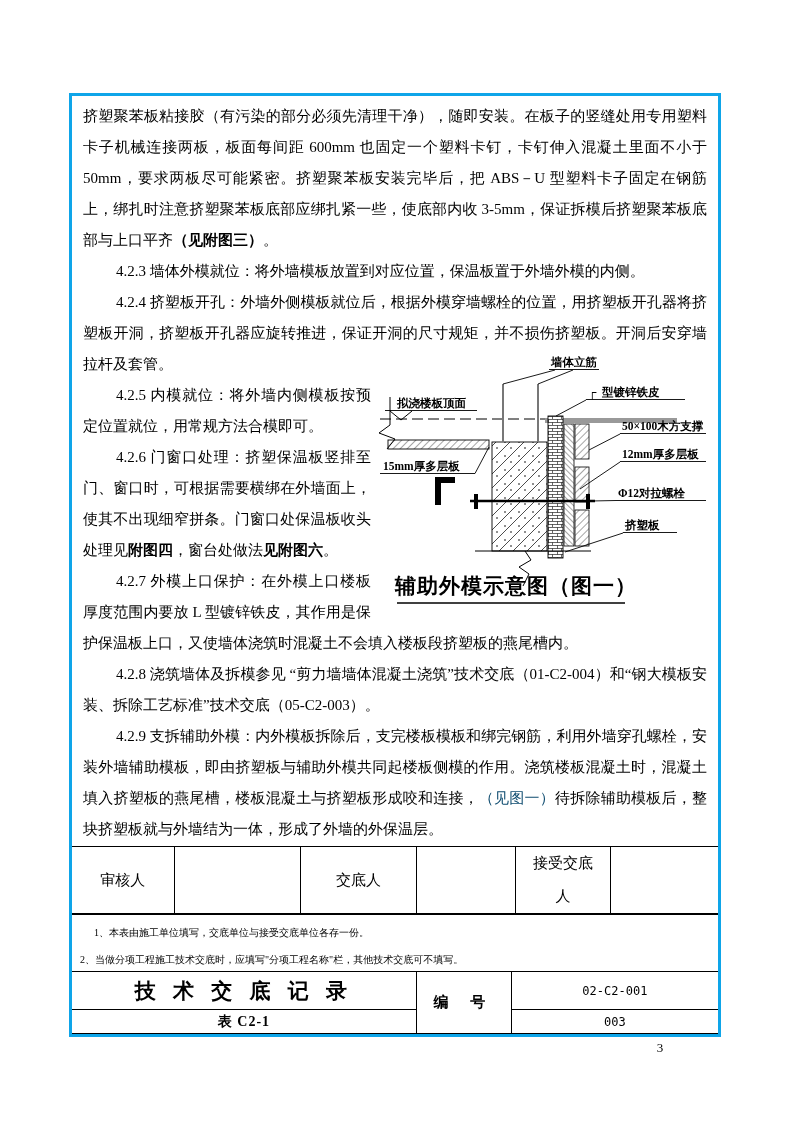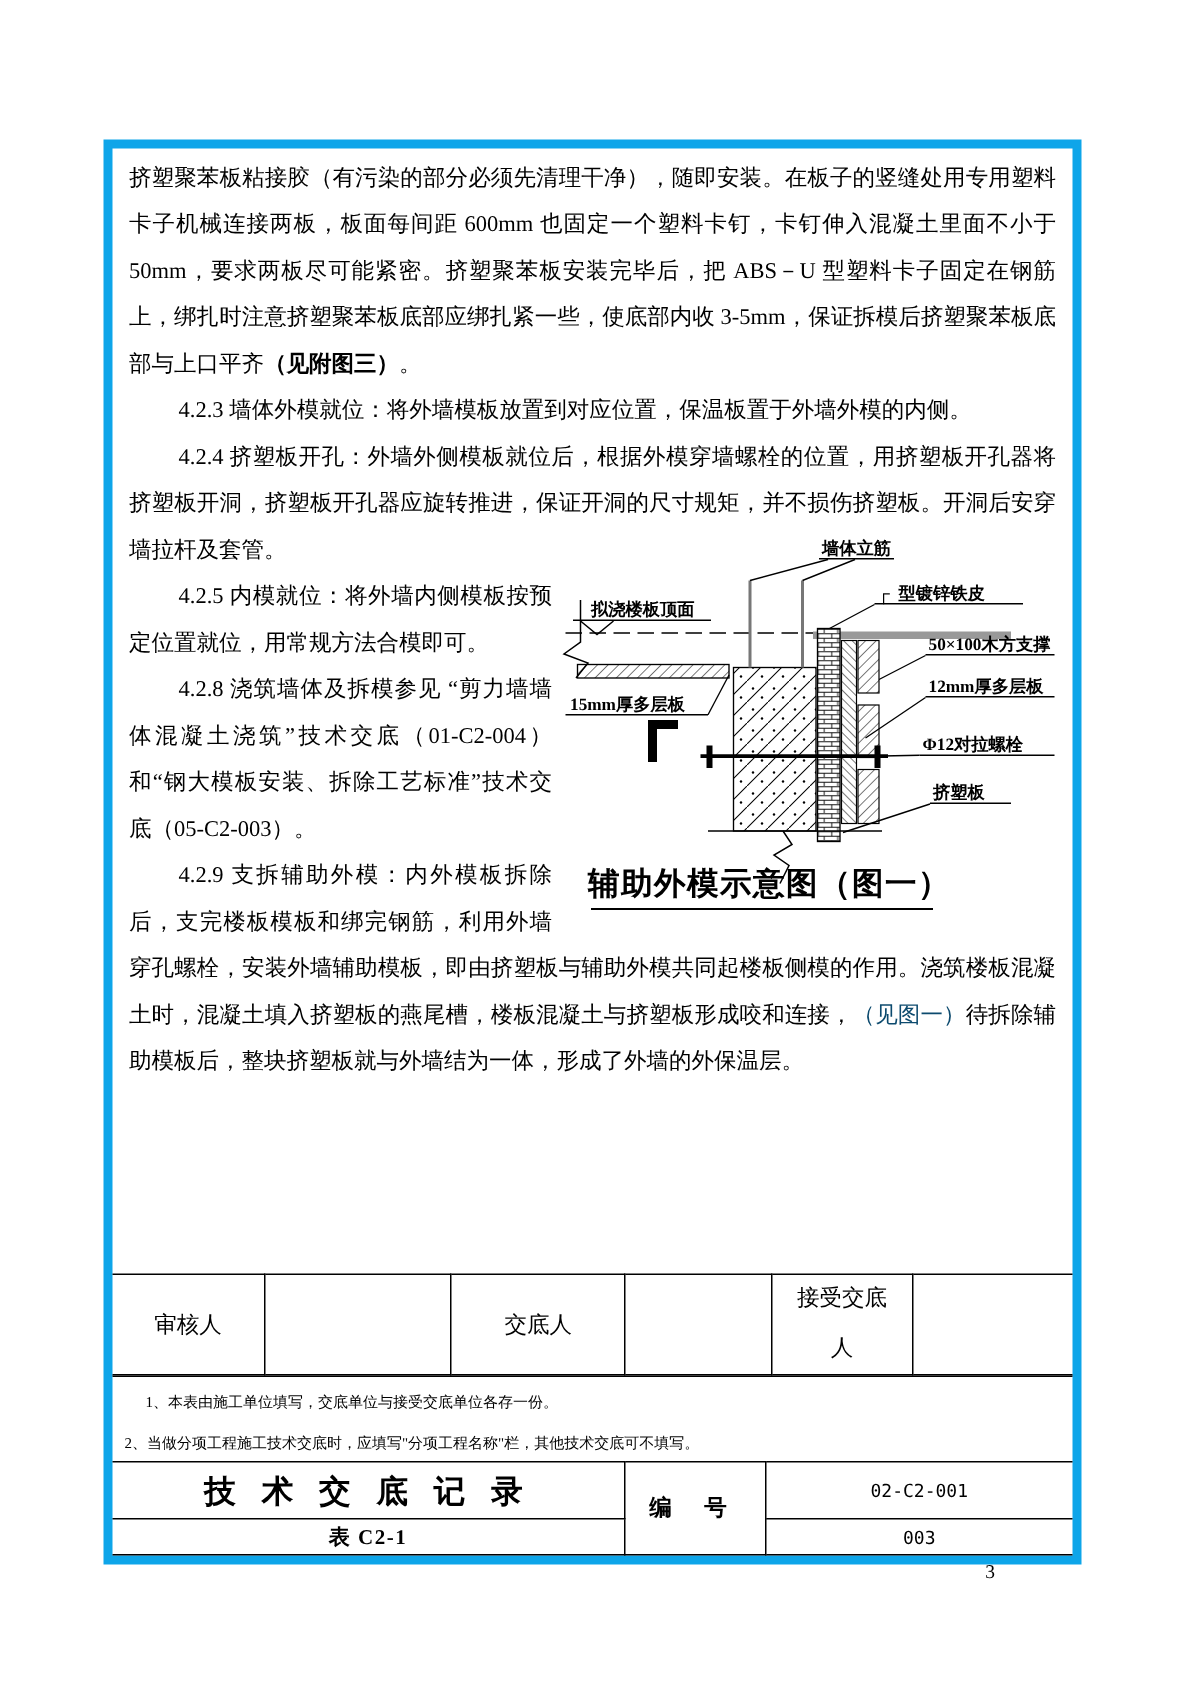--- a/index.html
+++ b/index.html
@@ -3,21 +3,21 @@
 <meta charset="utf-8">
 <style>
   html,body{margin:0;padding:0;}
   body{
     width:793px;height:1122px;background:#ffffff;position:relative;
     font-family:"Liberation Serif","DejaVu Serif",serif;color:#000;
     overflow:hidden;
   }
   .doc-box{
     position:absolute;left:69px;top:93px;width:652px;
-    border:6px solid #0ea5e9;background:#fff;box-sizing:border-box;
+    border:3px solid #0ea5e9;background:#fff;box-sizing:border-box;
   }
   
   .main-cell{
     box-sizing:border-box;height:750px;overflow:hidden;
     padding:5px 11px 0 11px;
     font-size:15px;line-height:31px;text-align:justify;
   }
   .main-cell p{margin:0;padding:0;}
   .indent{text-indent:2.2em;}
   .b{font-weight:bold;}
@@ -161,21 +161,23 @@
           <text class="figtext" x="250" y="176" font-size="11.5">挤塑板</text>
           <line x1="248" y1="179.5" x2="302" y2="179.5" stroke="#000" stroke-width="0.9"></line>
           <line x1="248" y1="180" x2="190" y2="199" stroke="#000" stroke-width="0.9"></line>
 
           <text class="figtext" x="20" y="240" font-size="21" letter-spacing="1">辅助外模示意图（图一）</text>
           <line x1="22" y1="250" x2="250" y2="250" stroke="#000" stroke-width="1.4"></line>
         </svg>
         </span><span>4.2.5 内模就位：将外墙内侧模板按预定位置就位，用常规方法合模即可。</span>
     </p>
 
-
+    <p class="indent"><span>4.2.6 门窗口处理：挤塑保温板竖排至门、窗口时，可根据需要横绑在外墙面上，使其不出现细窄拼条。门窗口处保温板收头处理见</span><span class="b">附图四</span><span>，窗台处做法</span><span class="b">见附图六</span><span>。</span></p>
+
+    <p class="indent">4.2.7 外模上口保护：在外模上口楼板厚度范围内要放 L 型镀锌铁皮，其作用是保护保温板上口，又使墙体浇筑时混凝土不会填入楼板段挤塑板的燕尾槽内。</p>
 
     <p class="indent">4.2.8 浇筑墙体及拆模参见 “剪力墙墙体混凝土浇筑”技术交底（01-C2-004）和“钢大模板安装、拆除工艺标准”技术交底（05-C2-003）。</p>
 
     <p class="indent"><span>4.2.9 支拆辅助外模：内外模板拆除后，支完楼板模板和绑完钢筋，利用外墙穿孔螺栓，安装外墙辅助模板，即由挤塑板与辅助外模共同起楼板侧模的作用。浇筑楼板混凝土时，混凝土填入挤塑板的燕尾槽，楼板混凝土与挤塑板形成咬和连接，</span><span class="red" style="color: #0c4a6e;">（见图一）</span><span>待拆除辅助模板后，整块挤塑板就与外墙结为一体，形成了外墙的外保温层。</span></p>
 
   </div>
 
   <table class="sig-table">
     <colgroup>
       <col style="width:15.8%">

